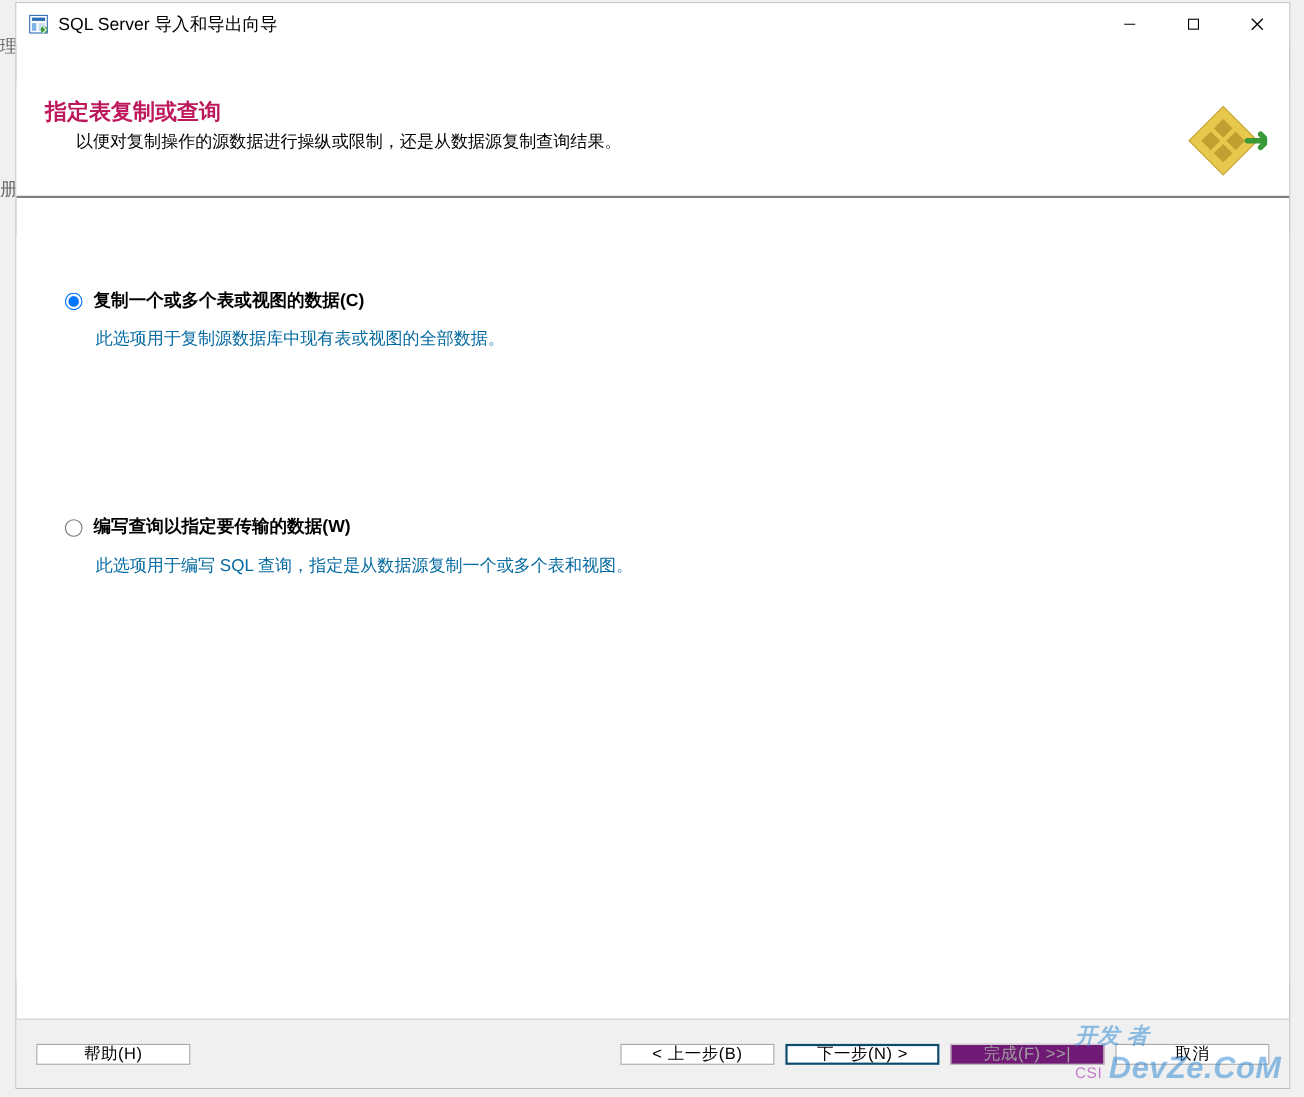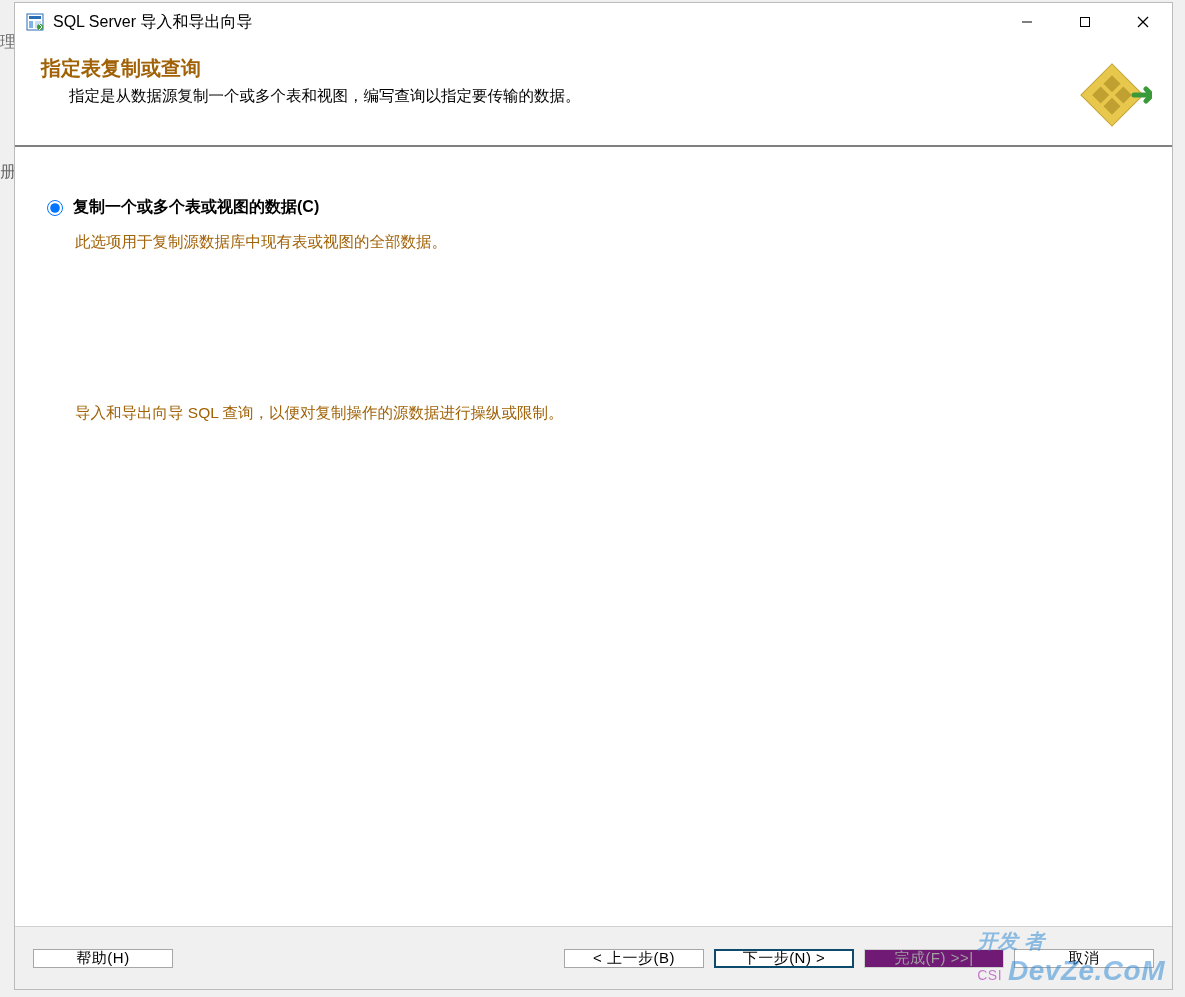--- a/index.html
+++ b/index.html
@@ -15,20 +15,21 @@
     position: absolute;
     left: 14px;
     top: 2px;
     width: 1159px;
     height: 988px;
     background: #ffffff;
     border: 1px solid #bbbbbb;
     display: flex;
     flex-direction: column;
     box-sizing: border-box;
+    gap: 33px;
   }
   
   .titlebar {
     height: 38px;
     display: flex;
     align-items: center;
     background: #ffffff;
   }
   .titlebar .app-icon {
     width: 20px;
@@ -67,21 +68,21 @@
     position: relative;
     min-height: 100px;
     box-sizing: border-box;
   }
   .header-text {
     flex: 1;
   }
   .header-title {
     font-size: 20px;
     font-weight: 700;
-    color: #a16207;
+    color: #be185d;
     margin: 0 0 4px 0;
   }
   .header-subtitle {
     font-size: 15.5px;
     color: #000;
     margin: 0;
     padding-left: 28px;
   }
   .header-icon {
     width: 80px;
@@ -89,21 +90,21 @@
     margin-right: 0;
     display: flex;
     align-items: center;
     justify-content: center;
   }
 
   
   .content {
     flex: 1;
     background: #ffffff;
-    padding: 50px 30px 10px 30px;
+    padding: 50px 30px 10px 42px;
     overflow: auto;
   }
   .option-group {
     margin-bottom: 150px;
   }
   .option-row {
     display: flex;
     align-items: center;
   }
   .option-row input[type="radio"] {
@@ -111,21 +112,21 @@
     height: 16px;
     margin: 0 10px 0 2px;
   }
   .option-label {
     font-size: 16px;
     font-weight: 700;
     color: #000;
   }
   .option-desc {
     font-size: 15.5px;
-    color: #a16207;
+    color: #0369a1;
     padding-left: 30px;
     margin-top: 14px;
   }
 
   
   .footer {
     height: 62px;
     background: #f0f0f0;
     border-top: 1px solid #d0d0d0;
     display: flex;
@@ -220,21 +221,21 @@
           <line x1="1" y1="1" x2="11" y2="11" stroke="#000" stroke-width="1.2"></line>
           <line x1="11" y1="1" x2="1" y2="11" stroke="#000" stroke-width="1.2"></line>
         </svg>
       </div>
     </div>
   </div>
 
   <div class="header-panel">
     <div class="header-text">
       <div class="header-title">指定表复制或查询</div>
-      <div class="header-subtitle">指定是从数据源复制一个或多个表和视图，编写查询以指定要传输的数据。</div>
+      <div class="header-subtitle">以便对复制操作的源数据进行操纵或限制，还是从数据源复制查询结果。</div>
     </div>
     <div class="header-icon">
       <svg width="80" height="80" viewBox="0 0 80 80">
         <g transform="rotate(45 40 40)">
           <rect x="18" y="18" width="44" height="44" fill="#e8c84c" stroke="#c0a030" stroke-width="1"></rect>
           <rect x="26" y="26" width="12" height="12" fill="#c0a030"></rect>
           <rect x="42" y="26" width="12" height="12" fill="#c0a030"></rect>
           <rect x="26" y="42" width="12" height="12" fill="#c0a030"></rect>
           <rect x="42" y="42" width="12" height="12" fill="#c0a030"></rect>
         </g>
@@ -247,21 +248,25 @@
 
     <div class="option-group">
       <label class="option-row">
         <input type="radio" name="mode" checked="" style="">
         <span class="option-label">复制一个或多个表或视图的数据(C)</span>
       </label>
       <div class="option-desc">此选项用于复制源数据库中现有表或视图的全部数据。</div>
     </div>
 
     <div class="option-group">
-      <div class="option-desc">导入和导出向导 SQL 查询，以便对复制操作的源数据进行操纵或限制。</div>
+      <label class="option-row">
+        <input type="radio" name="mode" style="">
+        <span class="option-label">编写查询以指定要传输的数据(W)</span>
+      </label>
+      <div class="option-desc">此选项用于编写 SQL 查询，指定是从数据源复制一个或多个表和视图。</div>
     </div>
 
   </div>
 
   <div class="footer">
     <button class="btn">帮助(H)</button>
     <div class="spacer"></div>
     <button class="btn">&lt; 上一步(B)</button>
     <button class="btn primary">下一步(N) &gt;</button>
     <button class="btn disabled">完成(F) &gt;&gt;|</button>

